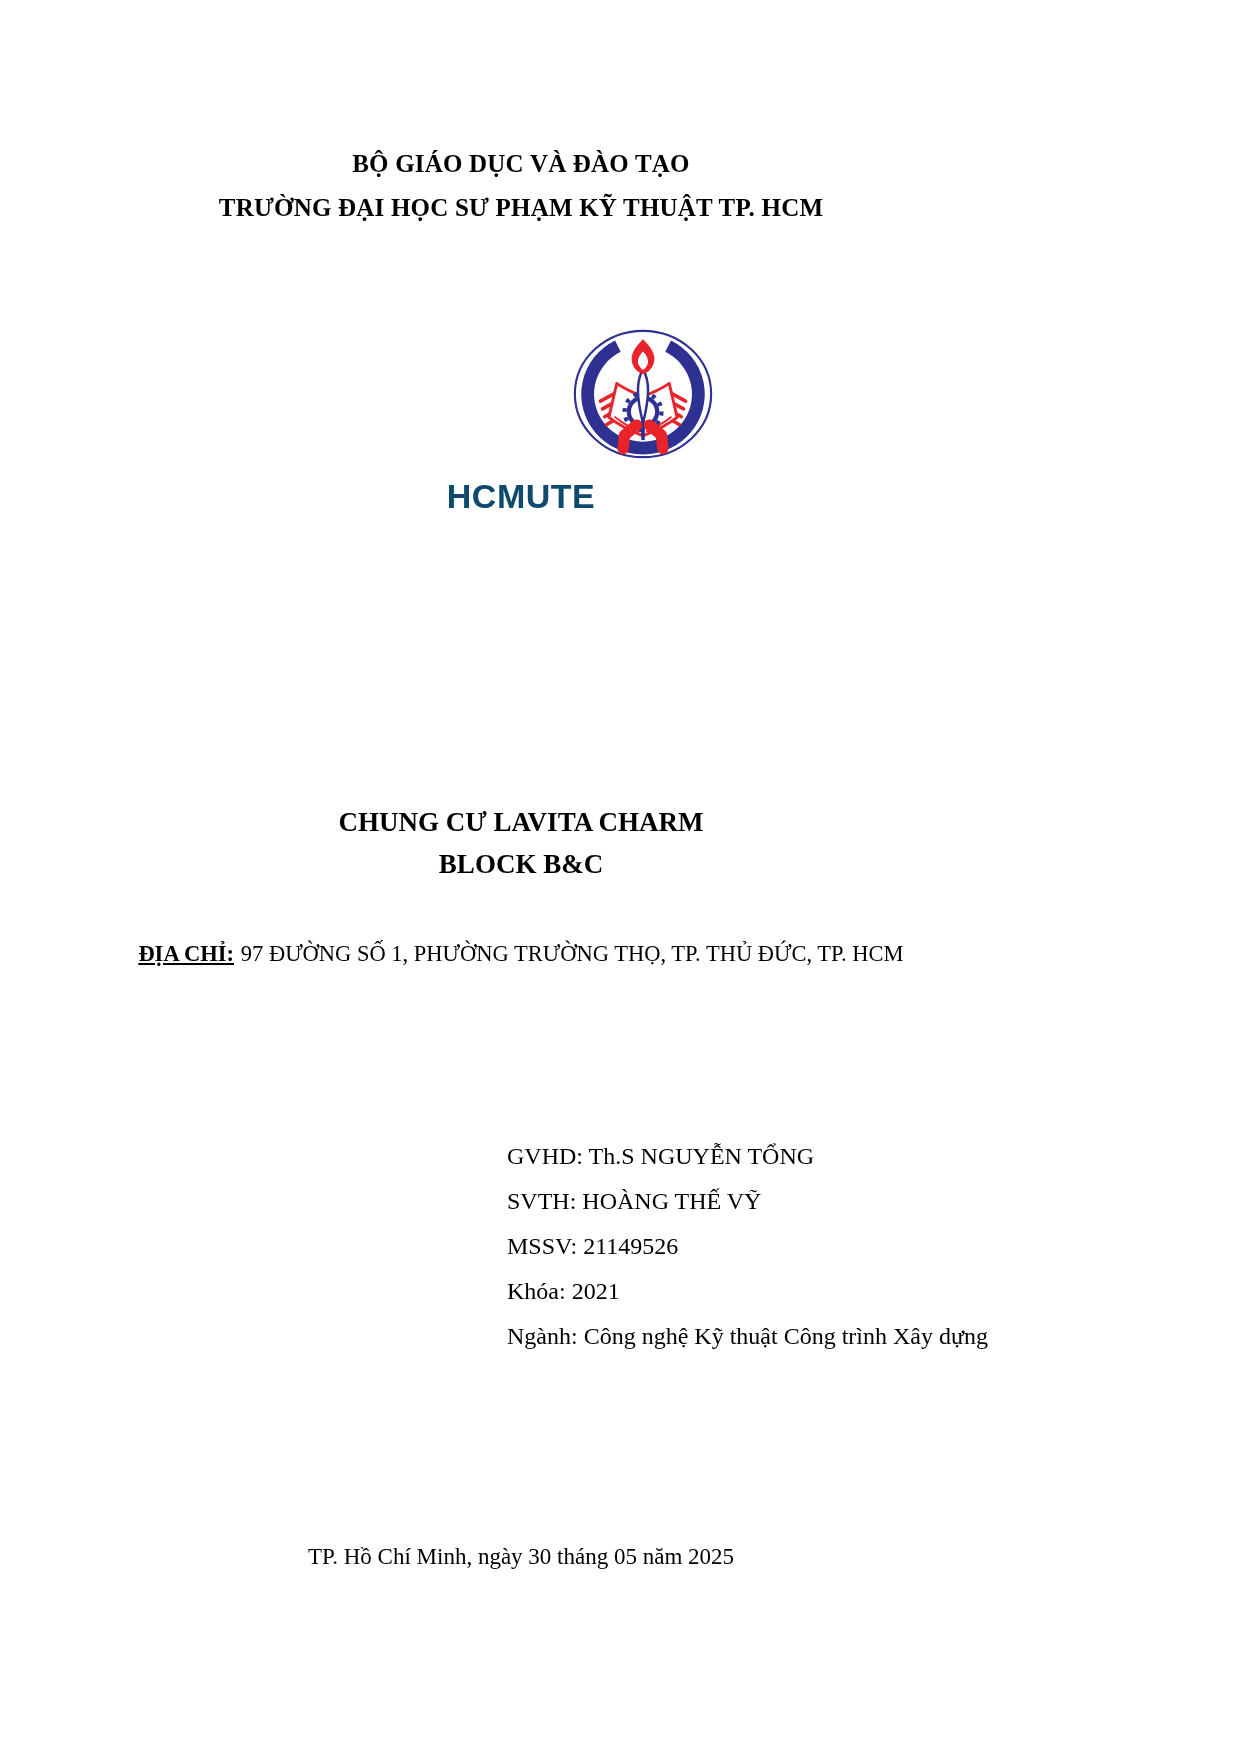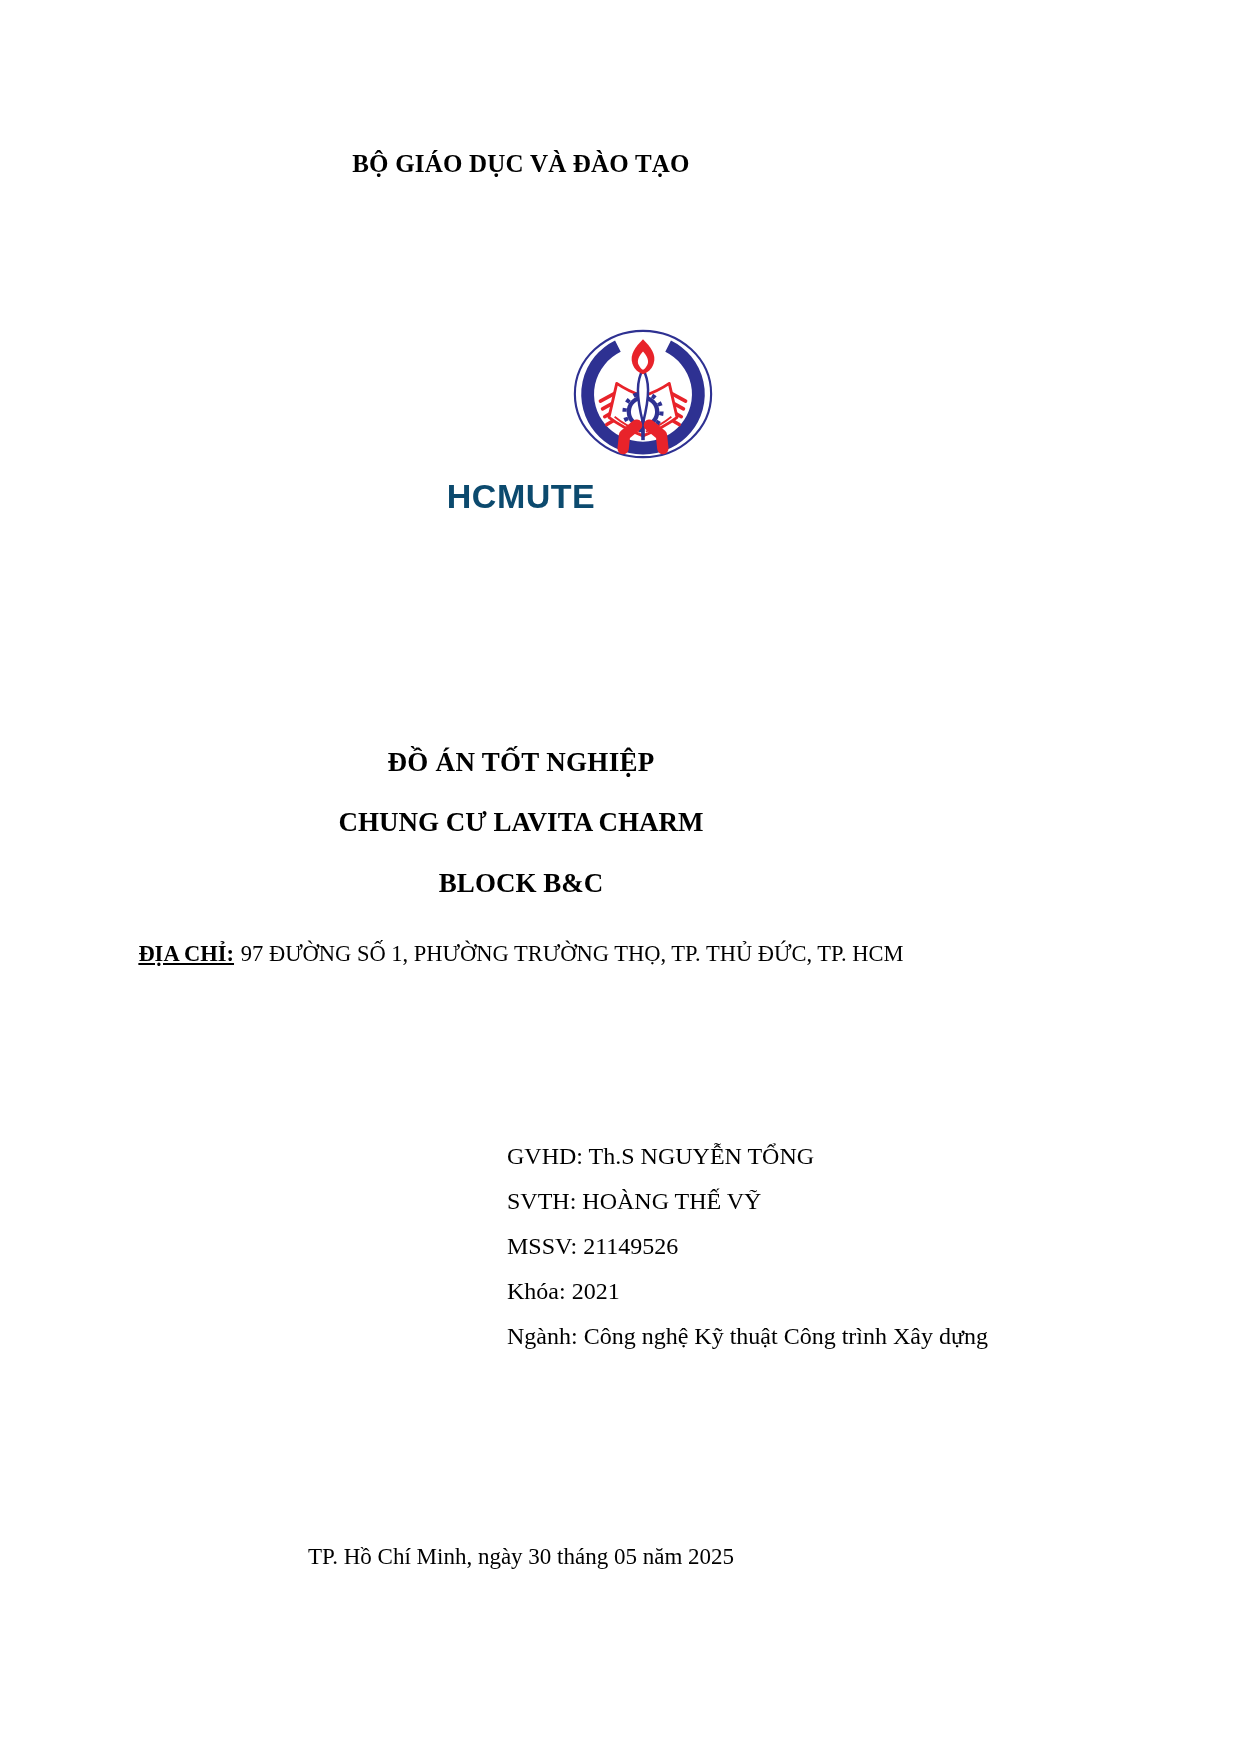--- a/index.html
+++ b/index.html
@@ -46,21 +46,21 @@
     letter-spacing: 0.5px;
     color: #0c4a6e;
   }
   .doc-type {
     top: 747px;
     font-weight: bold;
     font-size: 27px;
     letter-spacing: 0.3px;
   }
   .title-1 { top: 807px; font-weight: bold; font-size: 27px; }
-  .title-2 { top: 868px; font-weight: bold; font-size: 27px; }
+  .title-2 { top: 849px; font-weight: bold; font-size: 27px; }
   .address { top: 941px; font-size: 22.5px; }
   .address .addr-label { font-weight: bold; text-decoration: underline; }
   .address .addr-value { padding-left: 0.3em; }
   .info-block {
     position: absolute;
     left: 507px;
     top: 1134px;
     font-weight: normal;
     font-size: 24px;
     line-height: 45px;
@@ -71,20 +71,21 @@
     font-size: 23px;
   }
 </style>
 </head>
 <body>
 
 <div class="page">
 
   <div class="centered header-block">
     <div>BỘ GIÁO DỤC VÀ ĐÀO TẠO</div>
+    <div>TRƯỜNG ĐẠI HỌC SƯ PHẠM KỸ THUẬT TP. HCM</div>
   </div>
 
   <div class="logo-wrap">
     <svg viewBox="0 0 200 186" xmlns="http://www.w3.org/2000/svg">
 
       <ellipse cx="100" cy="93" rx="96" ry="89" fill="#ffffff" stroke="#2e3192" stroke-width="3"></ellipse>
 
       <path d="M 64.6 25.5 A 78 76 0 1 0 135.4 25.5" fill="none" stroke="#2e3192" stroke-width="18"></path>
 
       <g stroke="#e8232a" stroke-width="5" stroke-linecap="round">
@@ -120,21 +121,20 @@
       <path d="M100,33 C106,40 109,46 106,52 C104,56 102,58 100,59 C98,58 96,56 94,52 C91,46 94,40 100,33 Z" fill="#ffffff"></path>
 
       <g fill="none" stroke="#e8232a" stroke-width="16" stroke-linecap="round" stroke-linejoin="round">
         <path d="M72,170 L74,151 L91,137"></path>
         <path d="M128,170 L126,151 L109,137"></path>
       </g>
     </svg>
   </div>
   <div class="centered logo-caption">HCMUTE</div>
 
-  <div class="centered doc-type">ĐỒ ÁN TỐT NGHIỆP</div>
 
   <div class="centered title-1">CHUNG CƯ LAVITA CHARM</div>
   <div class="centered title-2">BLOCK B&amp;C</div>
 
   <div class="centered address">
     <span class="addr-label">ĐỊA CHỈ:</span><span class="addr-value">97 ĐƯỜNG SỐ 1, PHƯỜNG TRƯỜNG THỌ, TP. THỦ ĐỨC, TP. HCM</span>
   </div>
 
   <div class="info-block">
     <div>GVHD: Th.S NGUYỄN TỔNG</div>

